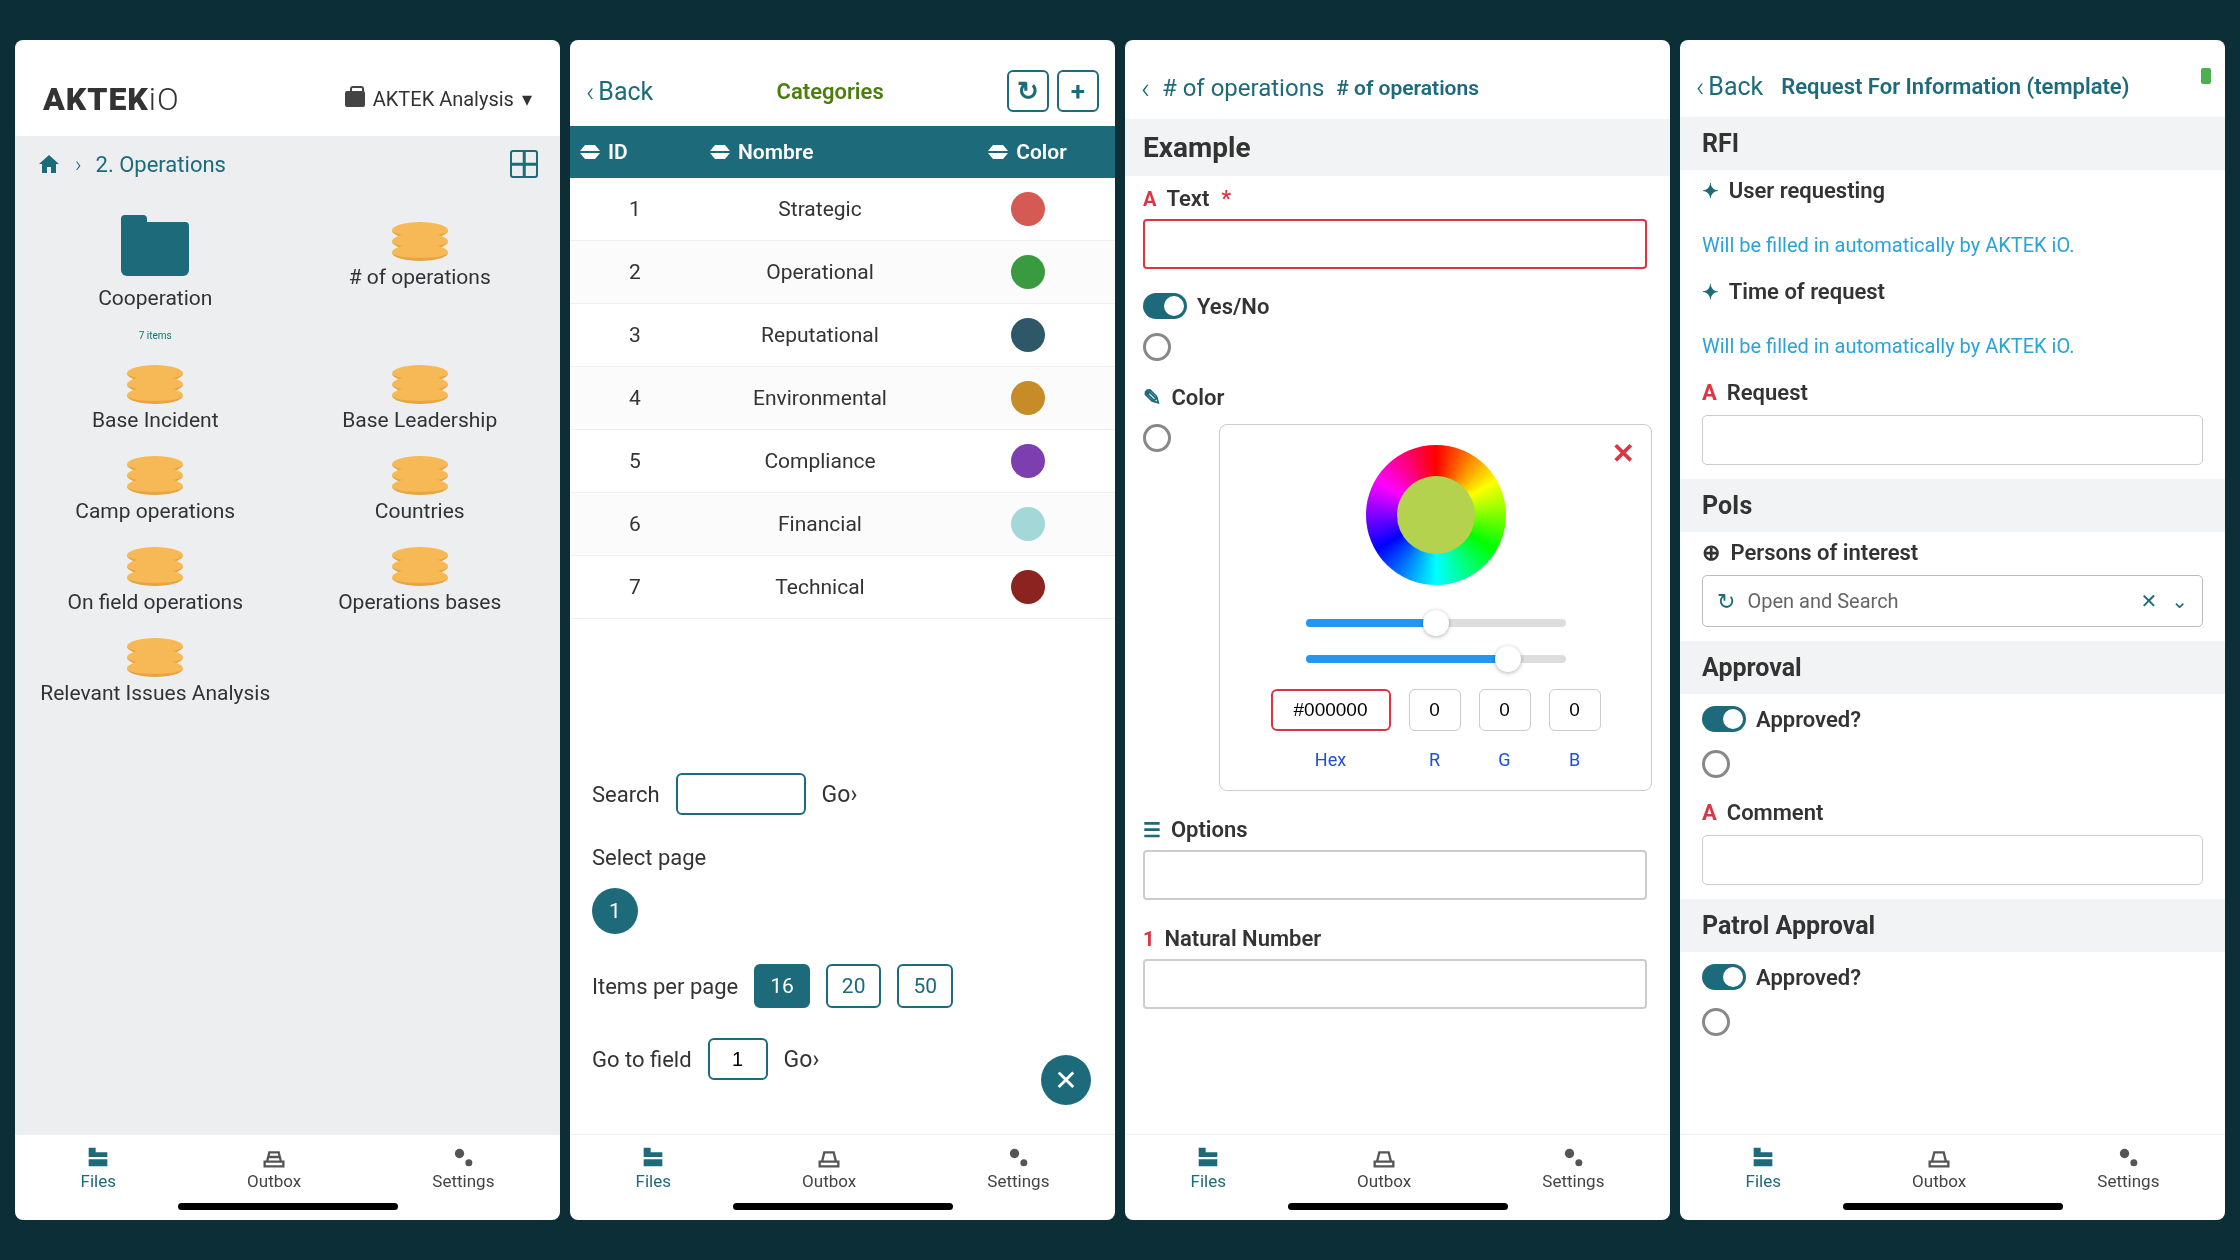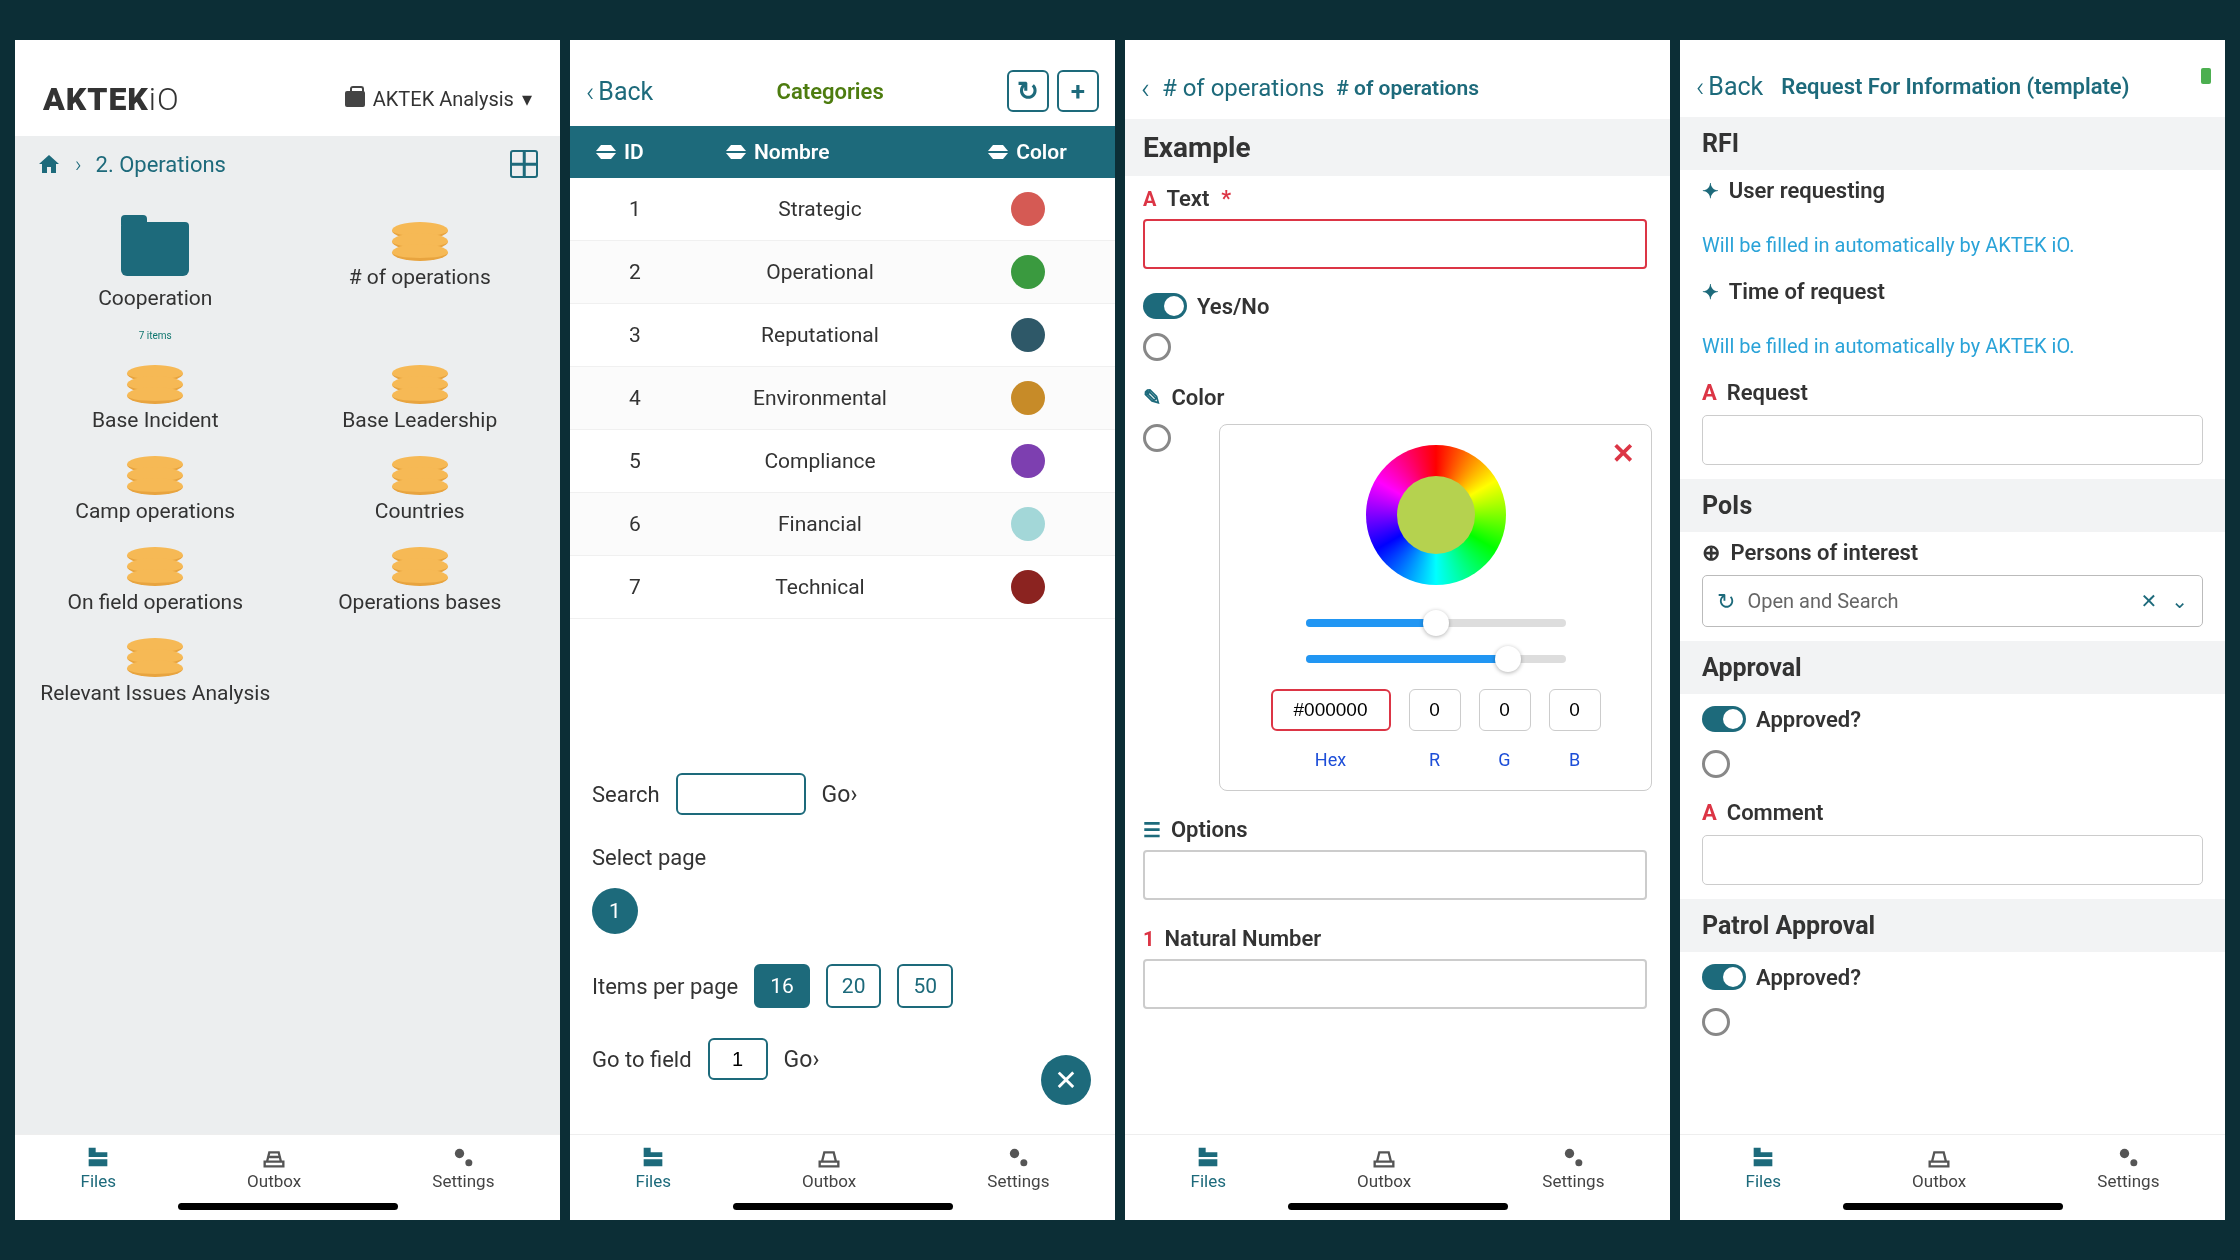--- a/index.html
+++ b/index.html
@@ -10,21 +10,21 @@
   height: 1260px;
   display: flex;
   gap: 10px;
   padding: 40px 5px 20px;
   justify-content: center;
 }
 .phone {
   width: 545px;
   height: 1180px;
   background: #fff;
-  border-radius: 0;
+  border-radius: 8px;
   display: flex;
   flex-direction: column;
   overflow: hidden;
   position: relative;
 }
 .phone-content { flex:1; overflow:hidden; display:flex; flex-direction:column; }
 .bottom-tabs {
   display:flex;
   justify-content:space-around;
   align-items:center;
@@ -64,21 +64,21 @@
 
 
 .s2-header { display:flex; align-items:center; justify-content:space-between; padding: 30px 16px 14px; }
 .back-btn { display:flex; align-items:center; gap:4px; color:#1d6a7b; font-size:25px; cursor:pointer; }
 .back-chev { font-size:28px; font-weight:300; }
 .s2-title { color:#4d7c0f; font-size:22px; font-weight:600; }
 .s2-actions { display:flex; gap:8px;}
 .sq-btn { width:42px; height:42px; border:2.5px solid #1d6a7b; border-radius:6px; display:flex; align-items:center; justify-content:center; color:#1d6a7b; font-size:26px; cursor:pointer; font-weight:600;}
 .table { width:100%; }
 .th-row { display:flex; background:#1d6a7b; color:#fff; }
-.th-cell { padding:14px 26px; font-size:21px; font-weight:600; display:flex; align-items:center; gap:8px;}
+.th-cell { padding:14px 10px; font-size:21px; font-weight:600; display:flex; align-items:center; gap:8px;}
 .sort-ico { width:20px; height:20px; display:inline-flex; flex-direction:column; justify-content:center; gap:2px;}
 .sort-ico::before { content:''; border-left:5px solid transparent; border-right:5px solid transparent; border-bottom:6px solid #fff;}
 .sort-ico::after { content:''; border-left:5px solid transparent; border-right:5px solid transparent; border-top:6px solid #fff;}
 .td-row { display:flex; align-items:center; border-bottom:1px solid #f0f0f0; background:#fff;}
 .td-row:nth-child(even) { background:#fbfbfb;}
 .td-cell { padding:14px 10px; font-size:21px; color:#333; text-align:center;}
 .col-id { width:130px;}
 .col-n { width:240px;}
 .col-c { flex:1; display:flex; justify-content:center;}
 .swatch { width:34px; height:34px; border-radius:50%; }

